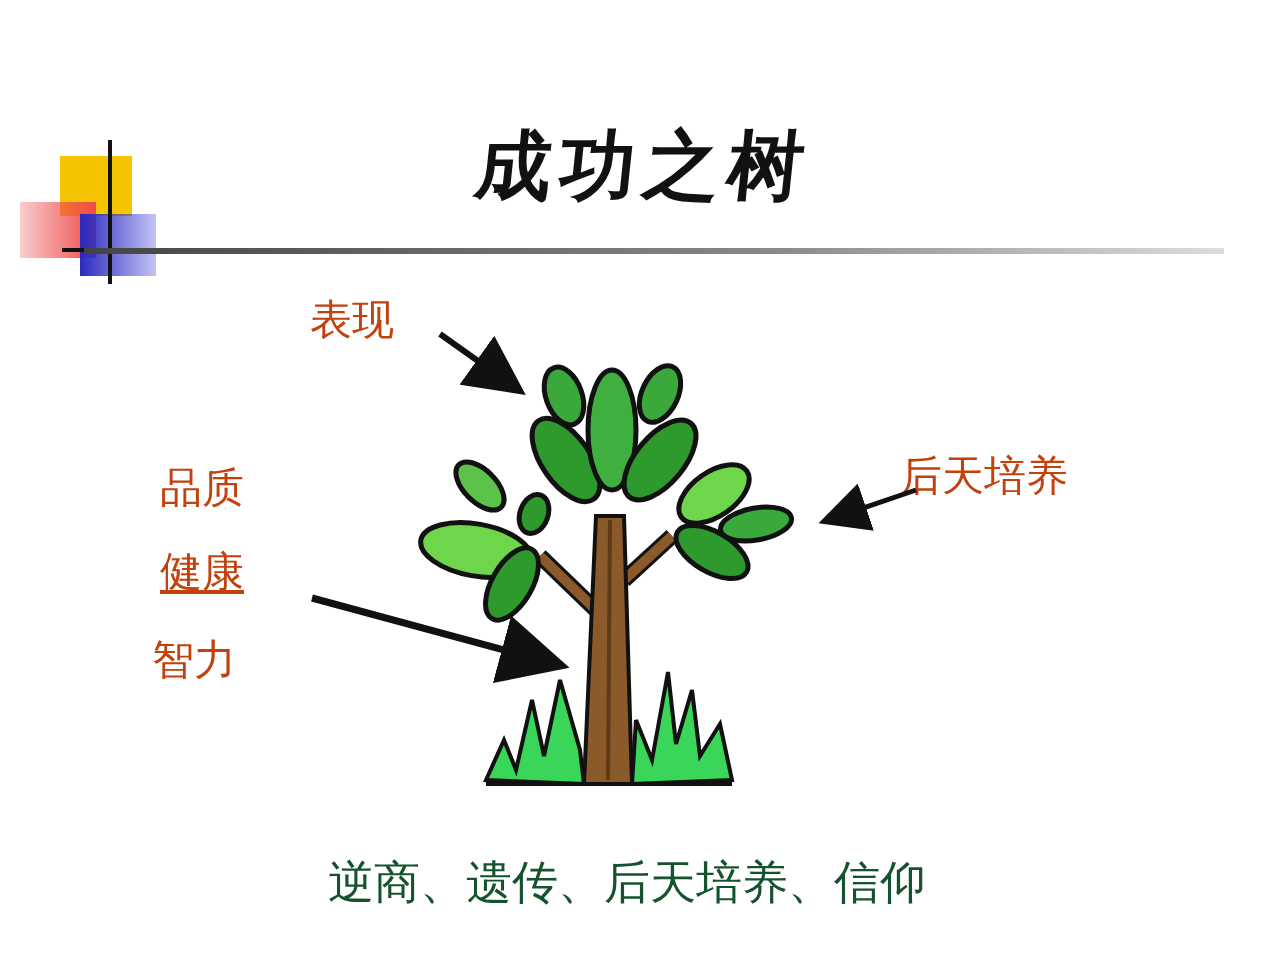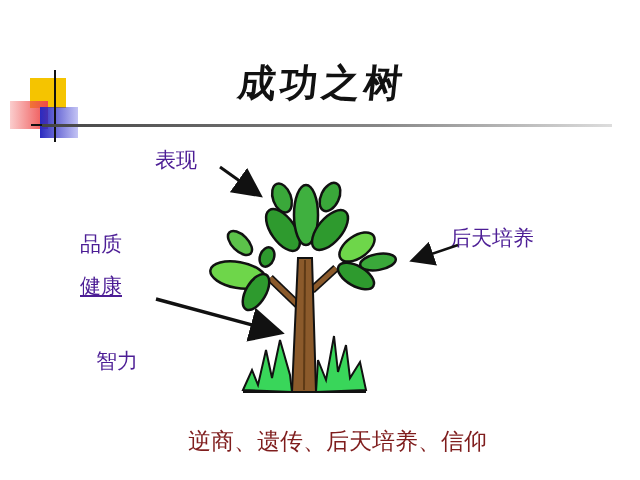--- a/index.html
+++ b/index.html
@@ -3,41 +3,41 @@
 <meta charset="utf-8">
 <style>
   html, body { margin:0; padding:0; }
   body { width:640px; height:480px; background:#ffffff; position:relative; overflow:hidden;
          font-family:"DejaVu Sans", sans-serif; }
   .abs { position:absolute; }
   .title { left:238px; top:58px; font-size:38px; font-weight:bold; color:#111; letter-spacing:4px;
            font-family:"DejaVu Serif", serif; transform:skewX(-6deg); }
   .rule { left:42px; top:124px; width:570px; height:3px;
           background:linear-gradient(to right,#444,#888 60%,#ddd); }
-  .lbl { font-size:21px; color:#4c1d95; white-space:nowrap; }
-  .bottom { left:188px; top:426px; font-size:23px; color:#7f1d1d; white-space:nowrap; }
+  .lbl { font-size:21px; color:#c2410c; white-space:nowrap; }
+  .bottom { left:164px; top:426px; font-size:23px; color:#14532d; white-space:nowrap; }
 </style>
 </head>
 <body>
 
 <div>
   <div class="abs" style="left:30px;top:78px;width:36px;height:30px;background:#f5c400;"></div>
   <div class="abs" style="left:10px;top:101px;width:38px;height:28px;background:linear-gradient(to right,rgba(240,90,90,0.3),#ee4a4a);"></div>
   <div class="abs" style="left:40px;top:107px;width:38px;height:31px;background:linear-gradient(to right,#2a2ac0,rgba(60,60,220,0.3));"></div>
   <div class="abs" style="left:54px;top:70px;width:2px;height:72px;background:#111;"></div>
   <div class="abs" style="left:31px;top:124px;width:20px;height:2px;background:#111;"></div>
 </div>
 
 <div class="abs title">成功之树</div>
 <div class="abs rule"></div>
 
 <div class="abs lbl" style="left:155px;top:146px;">表现</div>
 <div class="abs lbl" style="left:80px;top:230px;text-align:center;">品质</div>
 <div class="abs lbl" style="left:80px;top:272px;text-decoration:underline;">健康</div>
-<div class="abs lbl" style="left:96px;top:316px;margin-top:31px;">智力</div>
+<div class="abs lbl" style="left:76px;top:316px;">智力</div>
 <div class="abs lbl" style="left:450px;top:224px;">后天培养</div>
 
 <svg class="abs" style="left:0;top:0;" width="640" height="480">
   <defs>
     <marker id="ah" markerWidth="10" markerHeight="10" refX="8" refY="5" orient="auto">
       <path d="M0,0 L10,5 L0,10 z" fill="#111"></path>
     </marker>
   </defs>
 
   <g>

